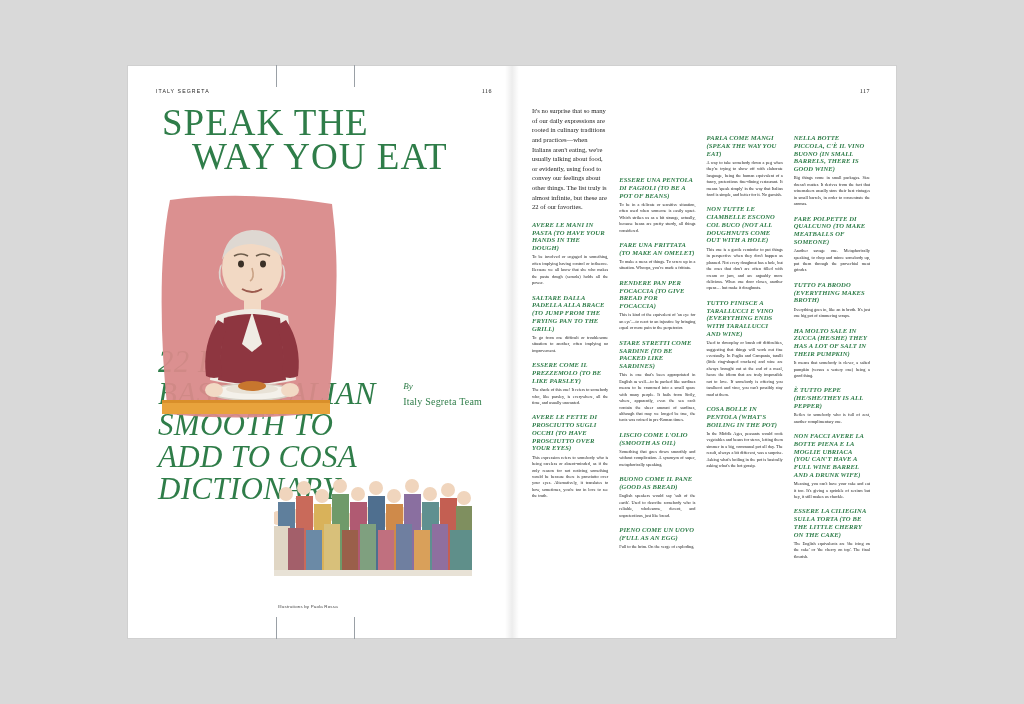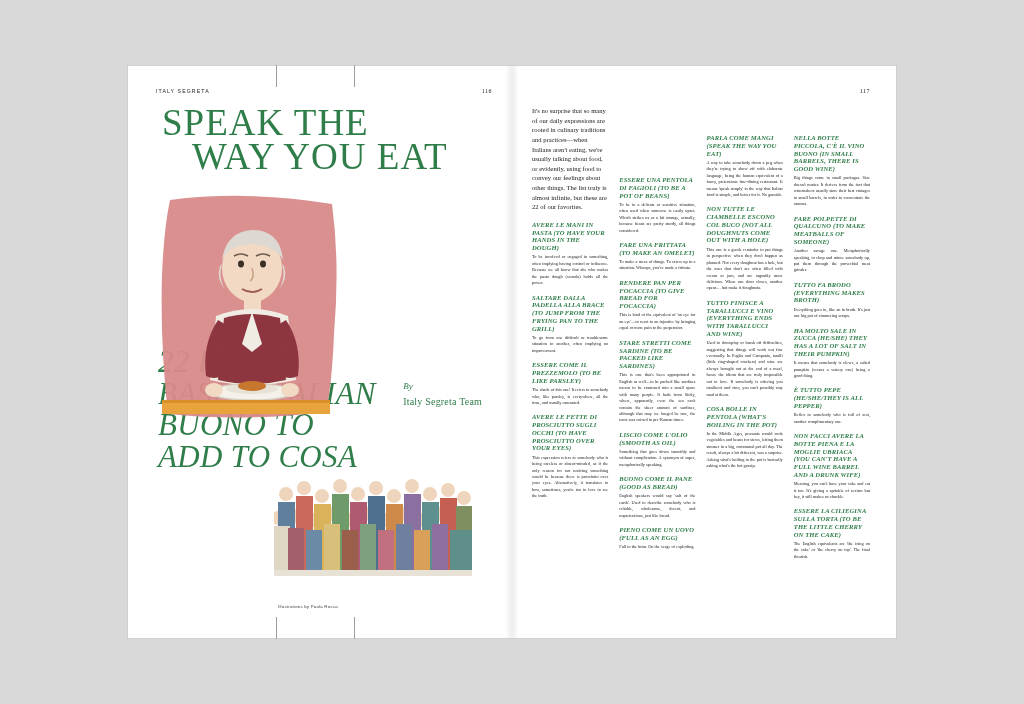--- a/index.html
+++ b/index.html
@@ -180,22 +180,23 @@
         <ellipse cx="134" cy="196" rx="9" ry="7" fill="#f2d9c4"></ellipse>
 
         <rect x="6" y="206" width="168" height="14" fill="#e8a33c"></rect>
         <rect x="6" y="206" width="168" height="3" fill="#d98f2a"></rect>
       </svg>
     </div>
 
     <div class="display subtitle-italic" style="margin-top:172px;">
       <div>22 FOOD-</div>
       <div>BASED ITALIAN</div>
-      <div>BUONO TO</div>
+      <div>SMOOTH TO</div>
       <div>ADD TO COSA</div>
+      <div>DICTIONARY</div>
     </div>
 
     <div class="byline">
       <div class="by">By</div>
       <div class="team">Italy Segreta Team</div>
     </div>
 
     <div class="illo-bottom">
       <svg viewBox="0 0 198 140" width="198" height="140" xmlns="http://www.w3.org/2000/svg">
         <g>

